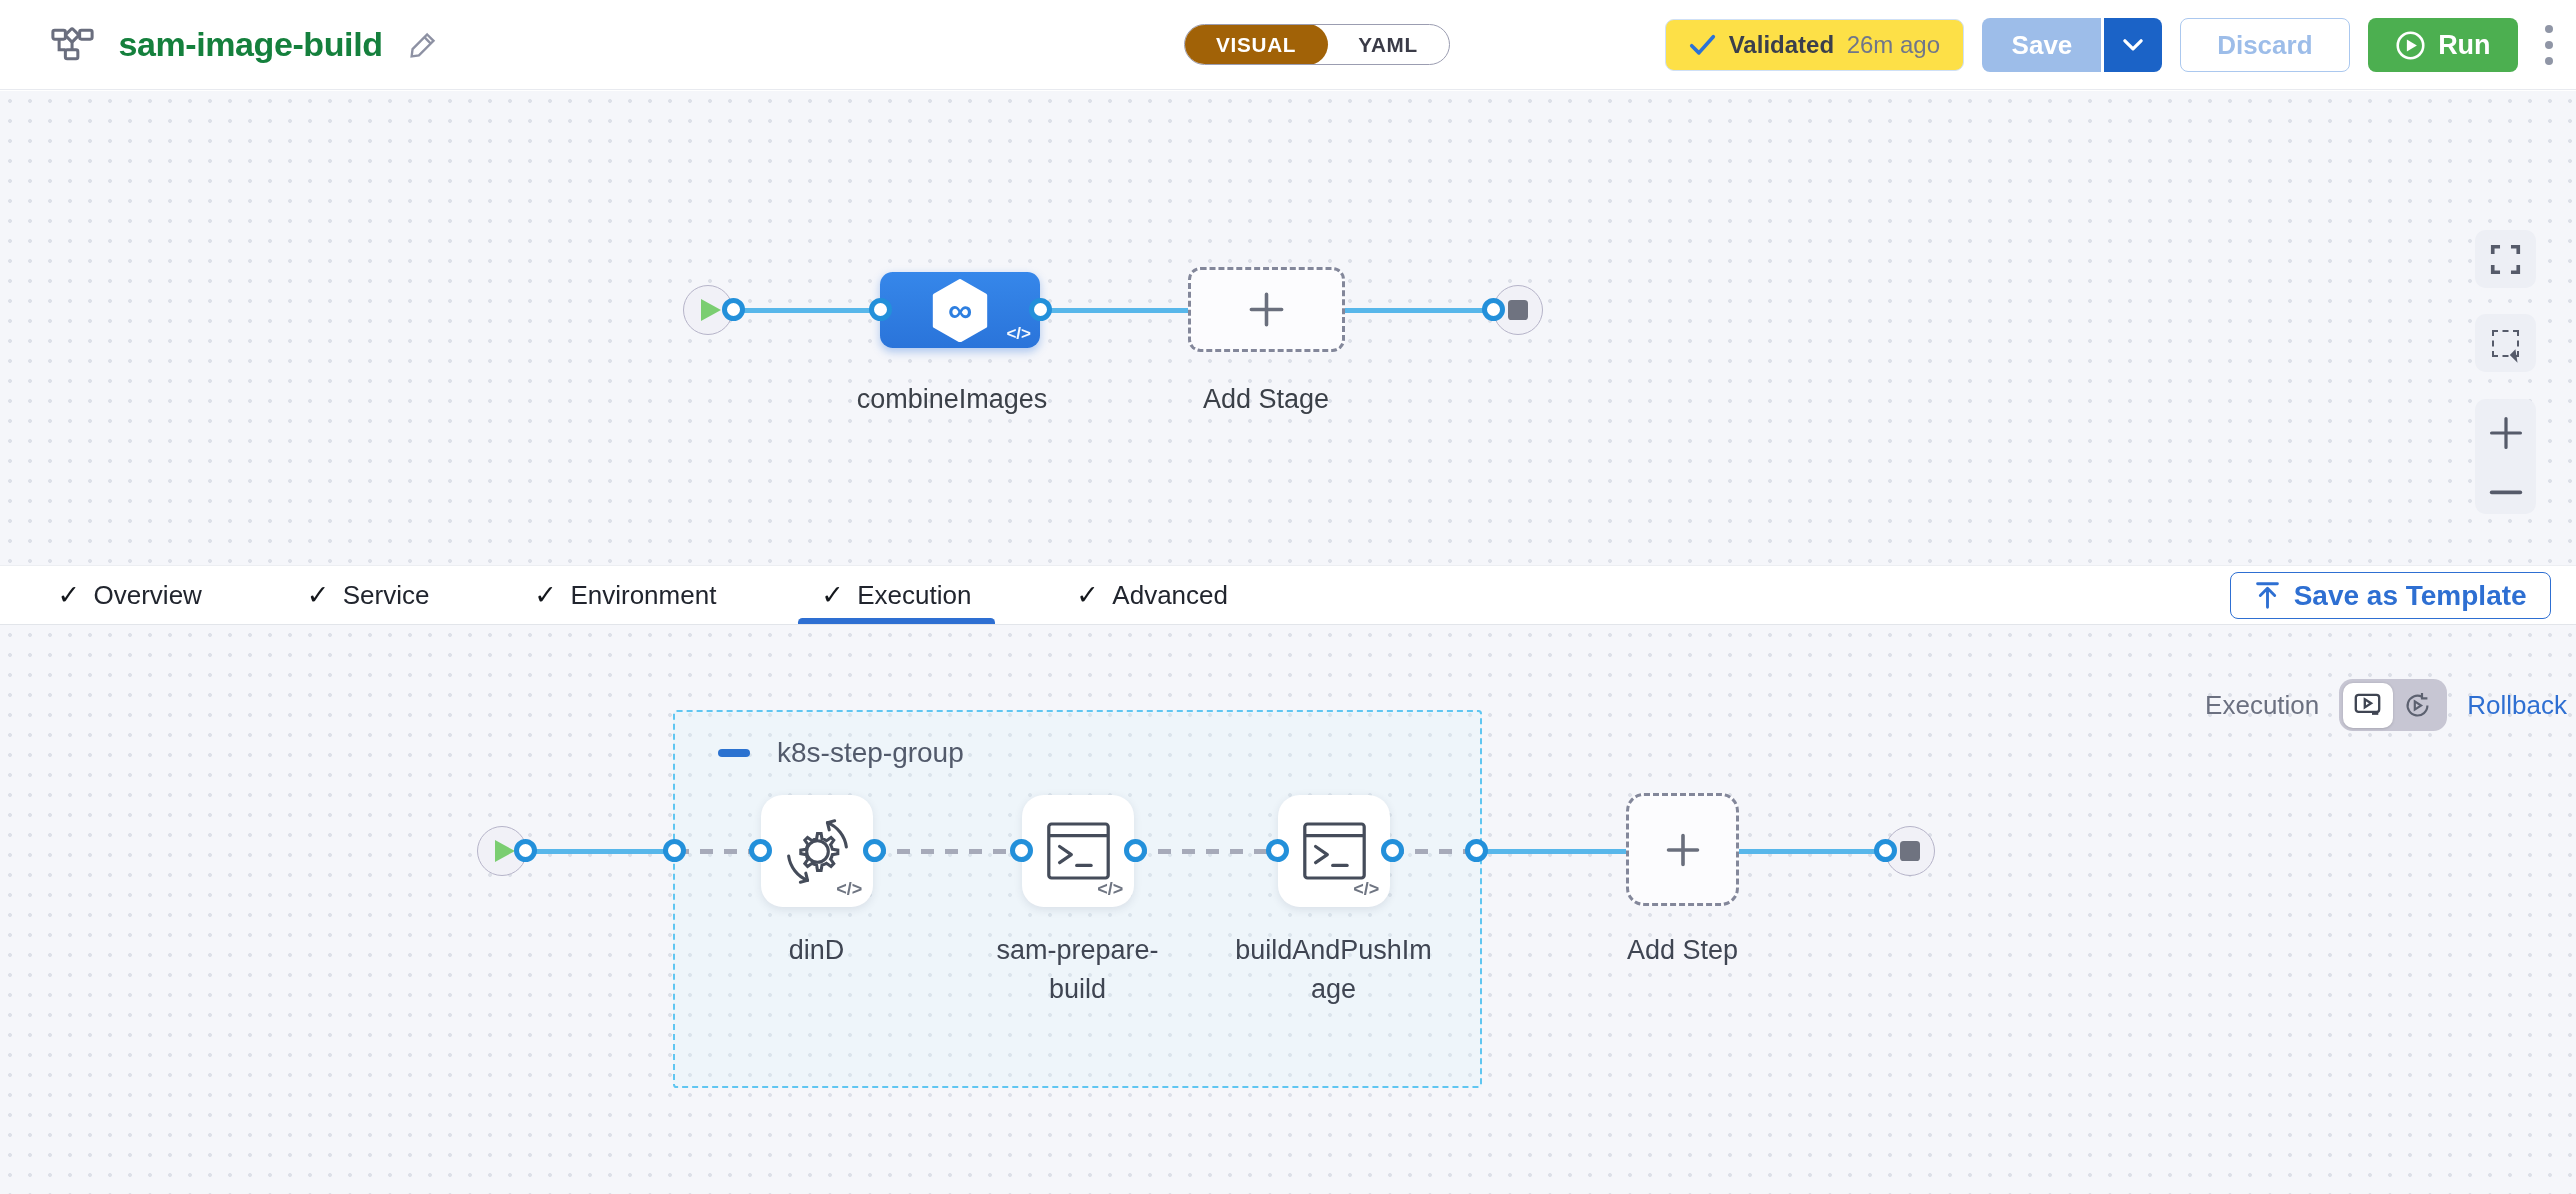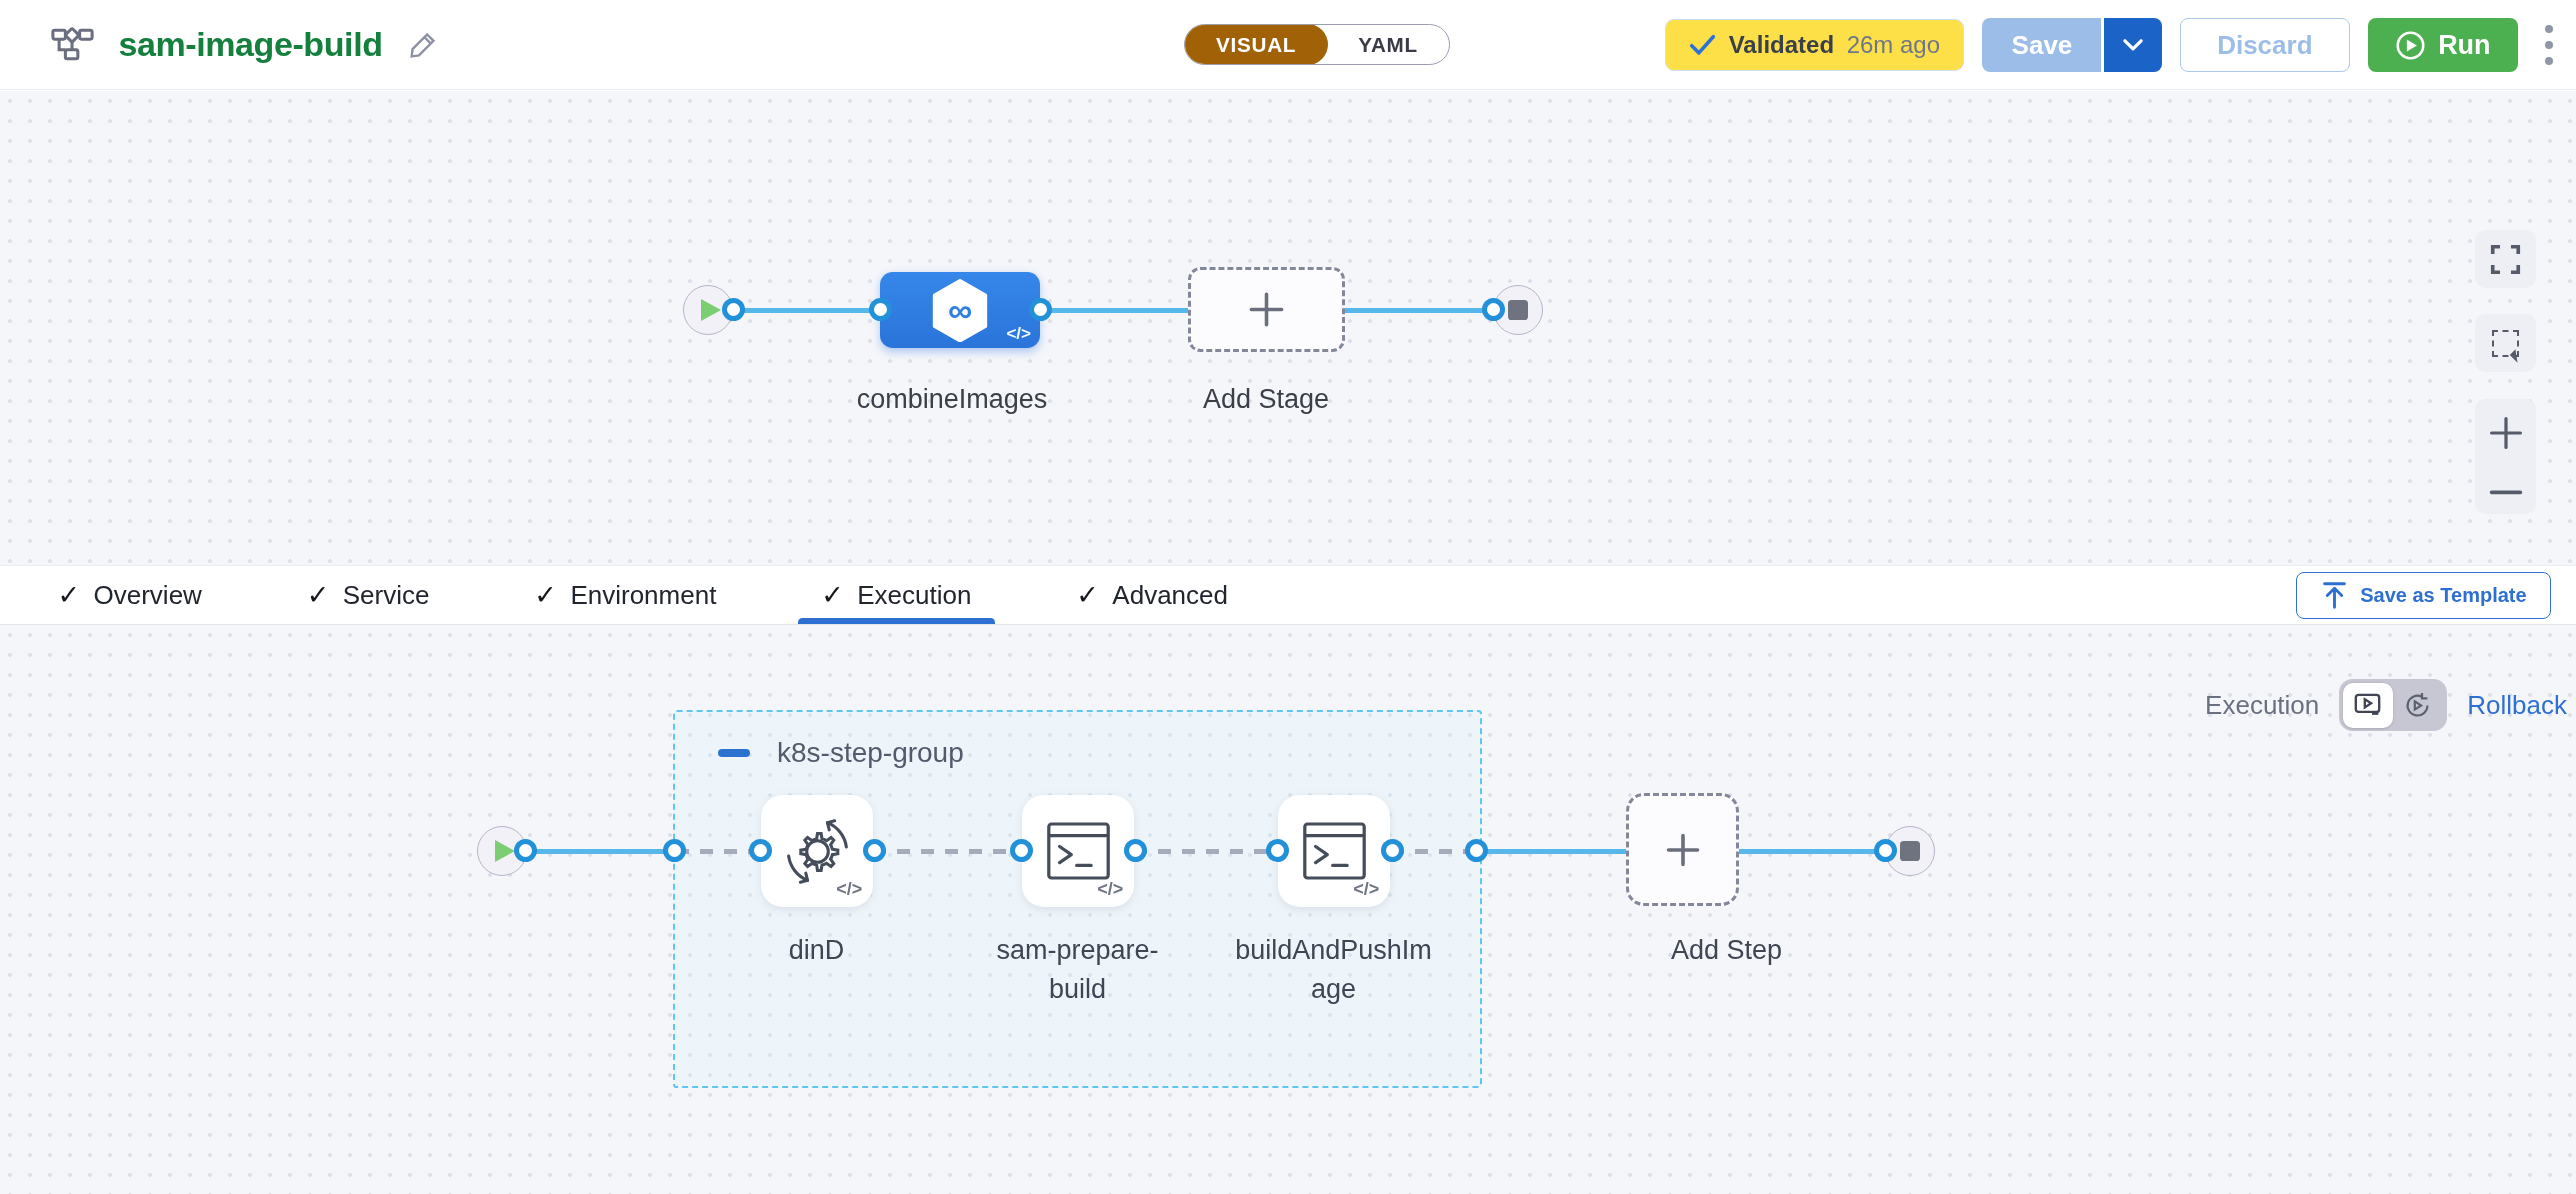--- a/index.html
+++ b/index.html
@@ -82,21 +82,21 @@
   
   .tabbar { position:absolute; left:0; top:565px; width:2576px; height:60px; background:#fff;
     border-top:0.9px solid #eceef2; border-bottom:0.9px solid #e2e5ea; display:flex; align-items:center;
     padding-left:34px; z-index:10; }
   .tab { position:relative; height:100%; display:flex; align-items:center; gap:13.5px; padding:0 23.4px;
     margin-right:58px; font-size:26px; color:#21252e; cursor:pointer; }
   .tab .chk { font-size:27px; font-weight:700; color:#14171c; }
   .tab.active::after { content:""; position:absolute; left:0; right:0; bottom:0; height:6.3px;
     background:#2e6fd2; border-radius:4.5px 4.5px 0 0; }
   .save-template { position:absolute; right:25px; top:6.3px; height:47px; padding:0 23.4px; background:#fff;
-    border:1.8px solid #2e6fd2; border-radius:8px; color:#2e6fd2; font-size:20px; font-weight:600;
+    border:1.8px solid #2e6fd2; border-radius:8px; color:#2e6fd2; font-size:28px; font-weight:600;
     display:flex; align-items:center; gap:12.6px; cursor:pointer; }
 
   
   .mode-row { position:absolute; right:9px; top:54px; display:flex; align-items:center; gap:20px; z-index:6; }
   .mode-exec { font-size:26px; color:#6b7080; }
   .mode-rollback { font-size:26px; color:#2e6fd2; cursor:pointer; }
   .mode-toggle { width:108px; height:52px; background:#c7c6d3; border-radius:13.5px; display:flex;
     align-items:center; padding:3.6px; cursor:pointer; }
   .mt-seg { width:50px; height:45px; display:flex; align-items:center; justify-content:center; }
   .mt-on { background:#fff; border-radius:10px; box-shadow:0 0.9px 2.7px rgba(0,0,0,0.15); }
@@ -348,17 +348,17 @@
     <div class="ring" style="left:1010px; top:214px;"></div>
     <div class="ring" style="left:1124px; top:214px;"></div>
     <div class="ring" style="left:1266px; top:214px;"></div>
     <div class="ring" style="left:1381px; top:214px;"></div>
     <div class="ring" style="left:1465px; top:214px;"></div>
     <div class="ring" style="left:1874px; top:214px;"></div>
 
     <div class="step-label" style="left:715px;">dinD</div>
     <div class="step-label" style="left:976px;">sam-prepare-build</div>
     <div class="step-label brk" style="left:1232px;">buildAndPushImage</div>
-    <div class="step-label" style="left:1625px;">Add Step</div>
+    <div class="step-label" style="left:1581px;">Add Step</div>
   </div>
 
 </div>
 
 
 </body></html>

